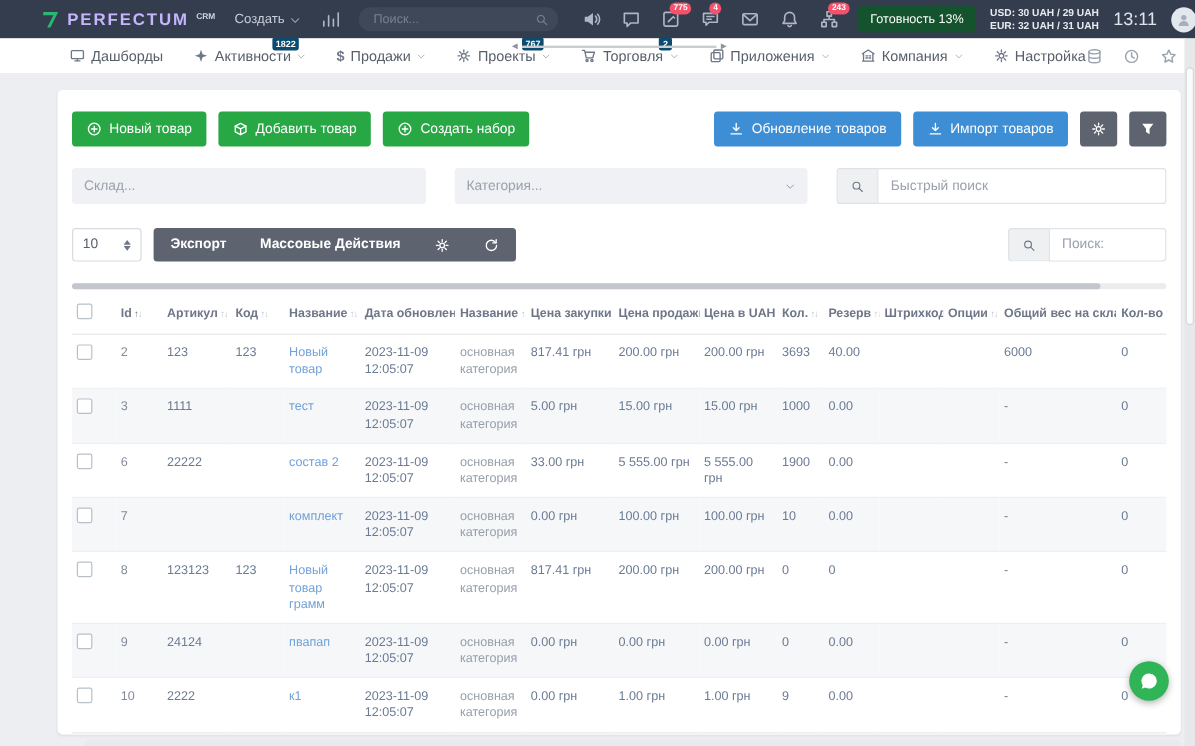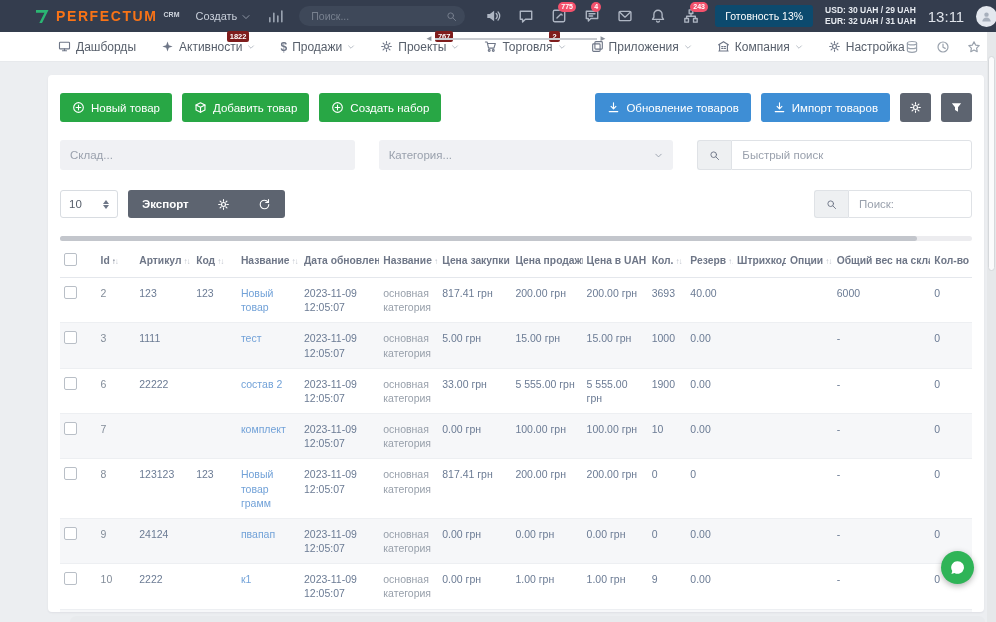--- a/index.html
+++ b/index.html
@@ -4,61 +4,61 @@
 <style>
   * { margin:0; padding:0; box-sizing:border-box; }
   html,body { width:996px; height:622px; overflow:hidden; }
   body { position:relative; background:#eceef1; font-family:"Liberation Sans", sans-serif; }
 
   
   .topbar { position:absolute; left:0; top:0; width:996px; height:32px; background:#343d4e;
             display:flex; align-items:center; padding:0 10px 0 34px; }
   .logo { display:flex; align-items:center; gap:5px; cursor:pointer; }
   .logo-mark svg { width:17px; height:17px; display:block; }
-  .logo-text { color:#f97316; font-weight:bold; font-size:14px; letter-spacing:1.6px; }
+  .logo-text { color:#c4b5fd; font-weight:bold; font-size:14px; letter-spacing:1.6px; }
   .logo-sub { color:#cfd5de; font-size:7px; font-weight:bold; margin-left:1px; align-self:flex-start; margin-top:3px; }
   .tb-create { margin-left:16px; display:flex; align-items:flex-end; gap:4px; color:#c8cfda;
                font-size:11px; background:none; border:none; cursor:pointer; font-family:inherit; }
   .tb-create .icx { width:10px; height:10px; color:#9aa3b1; }
   .icx svg { width:100%; height:100%; display:block; }
   .icx svg *, .tb-icon svg *, .nav-ic svg *, .btn-ic svg * { stroke:currentColor; fill:none;
         stroke-width:1.2; stroke-linecap:round; stroke-linejoin:round; }
   svg .fill { fill:currentColor; stroke:none; }
   .tb-chart { margin-left:16px; }
   .tb-icon { width:16px; height:16px; color:#aeb6c3; position:relative; cursor:pointer; flex:none; }
   .tb-icon svg { width:100%; height:100%; display:block; }
   .tb-search { margin-left:16px; width:178px; height:20px; background:#3e4859; border-radius:10px;
                display:flex; align-items:center; padding:0 8px 0 12px; }
   .tb-search input { flex:1; min-width:0; background:transparent; border:none; outline:none;
                      color:#cdd3dc; font-size:10.5px; font-family:inherit; }
   .tb-search input::placeholder { color:#78818f; }
   .tb-search .icx { width:11px; height:11px; color:#78818f; flex:none; }
   .tb-icons { display:flex; align-items:center; gap:17px; margin-left:20px; }
   .tb-badge { position:absolute; top:-6px; left:7px; background:#f4516c; color:#fff; font-size:7px;
               font-weight:bold; padding:1px 3px; border-radius:6px; line-height:1.2; white-space:nowrap; }
-  .readiness { margin-left:16px; background:#0c4a6e; color:#fff; border:none; border-radius:3px;
+  .readiness { margin-left:16px; background:#14532d; color:#fff; border:none; border-radius:3px;
                font-size:10.5px; padding:5px 10px; cursor:pointer; font-family:inherit; white-space:nowrap; }
   .rates { margin-left:12px; color:#e7ebf1; font-size:8.5px; font-weight:bold; line-height:1.3; white-space:nowrap; }
   .tb-time { margin-left:12px; color:#dfe3ea; font-size:15px; }
   .tb-user { margin-left:12px; display:flex; align-items:center; gap:4px; cursor:pointer; }
   .avatar { width:21px; height:21px; border-radius:50%; background:#e3e7ee; display:flex;
             align-items:center; justify-content:center; color:#a7afbc; overflow:hidden; }
   .avatar svg { width:13px; height:13px; }
 
   
   .nav { position:absolute; left:0; top:32px; width:988px; height:30px; background:#fff;
          border-bottom:1px solid #e7e9ec; display:flex; align-items:center; padding:0 16px 0 58px; }
   .nav-items { display:flex; align-items:center; gap:25px; }
   .nav-item { position:relative; display:flex; align-items:center; gap:5px; color:#575f6b;
               font-size:12px; cursor:pointer; white-space:nowrap; }
   .nav-ic { width:13px; height:13px; color:#6e7687; flex:none; }
   .nav-ic svg { width:100%; height:100%; display:block; }
   .txt-ic { font-size:12px; font-weight:bold; color:#6e7687; line-height:1; }
   .nav-caret { width:8px; height:8px; color:#9aa2ad; }
-  .nav-badge { position:absolute; top:-9px; right:6px; background:#7f1d1d; color:#fff; font-size:7.5px;
+  .nav-badge { position:absolute; top:-9px; right:6px; background:#0c4a6e; color:#fff; font-size:7.5px;
                font-weight:bold; padding:1px 3px; border-radius:2px; line-height:1.2; }
   .nav-right { margin-left:auto; display:flex; gap:17px; color:#9aa2ad; }
   .nav-right .tb-icon { width:14px; height:14px; color:#9aa2ad; }
   .nav-hscroll { position:absolute; left:425px; top:36px; width:182px; height:6px; display:flex;
                  align-items:center; gap:2px; cursor:pointer; }
   .nav-hscroll .hs-arrow { color:#8c929c; font-size:8px; line-height:1; }
   .nav-hscroll .hs-track { flex:1; height:2px; background:#c9ccd1; }
 
   
   .panel { position:absolute; left:48px; top:75px; width:936px; height:537px; background:#fff;
@@ -89,21 +89,21 @@
   .pagesize { width:58px; height:28px; border:1px solid #d8dce1; border-radius:3px; background:#fff;
               display:flex; align-items:center; padding:0 8px; font-size:11.5px; color:#575f6b; cursor:pointer; }
   .pagesize .updown { margin-left:auto; display:flex; flex-direction:column; gap:1px; }
   .updown i { display:block; width:0; height:0; border-left:3px solid transparent; border-right:3px solid transparent; }
   .updown .up { border-bottom:4px solid #6e7687; }
   .updown .dn { border-top:4px solid #6e7687; }
   .dark-group { margin-left:10px; height:28px; background:#5d6470; border-radius:3px; display:flex; align-items:center; }
   .dark-group .dg-btn { background:none; border:none; color:#fff; font-size:11.5px; font-family:inherit;
                         padding:0 14px; height:100%; cursor:pointer; display:flex; align-items:center; gap:6px;font-weight:bold; }
   .dark-group .btn-ic { width:13px; height:13px; color:#fff; }
-  .toolbar-search { margin-left:auto; width:158px; }
+  .toolbar-search { margin-left:auto; width:132px; }
 
   .tscroll { margin-top:18px; height:5px; position:relative; }
   .tscroll .track { position:absolute; inset:0; background:#ececef; border-radius:3px; }
   .tscroll .thumb { position:absolute; left:0; top:0; height:5px; width:94%; background:#c3c6cc; border-radius:3px; cursor:grab; }
 
   .table-wrap { width:912px; overflow:hidden; margin-top:5px; }
   table { width:962px; table-layout:fixed; border-collapse:collapse; font-size:10.5px; }
   th { text-align:left; color:#6e7687; font-weight:bold; font-size:10.3px; padding:7px 4px 9px;
        border-bottom:1px solid #e4e7ec; white-space:nowrap; overflow:hidden; cursor:pointer; }
   .sort { font-size:8px; color:#c2c6cf; margin-left:2px; letter-spacing:-1px; }
@@ -450,20 +450,21 @@
   <div class="row-toolbar">
     <div class="pagesize">
       <span>10</span>
       <span class="updown">
           <i class="up"></i>
           <i class="dn"></i>
         </span>
     </div>
     <div class="dark-group">
       <button class="dg-btn">Экспорт</button>
+      <button class="dg-btn">Массовые Действия</button>
       <button class="dg-btn">
           <span class="btn-ic">
             <svg viewBox="0 0 14 14">
               <circle cx="7" cy="7" r="2.1"></circle>
               <path d="M7 1.8v1.7M7 10.5v1.7M1.8 7h1.7M10.5 7h1.7M3.3 3.3l1.2 1.2M9.5 9.5l1.2 1.2M10.7 3.3L9.5 4.5M4.5 9.5l-1.2 1.2"></path>
             </svg>
           </span>
         </button>
       <button class="dg-btn">
           <span class="btn-ic">

